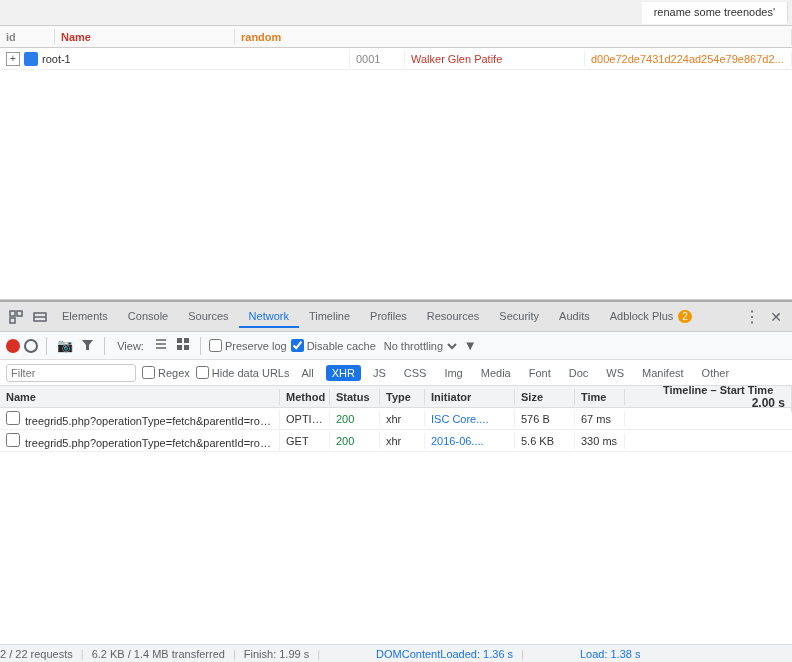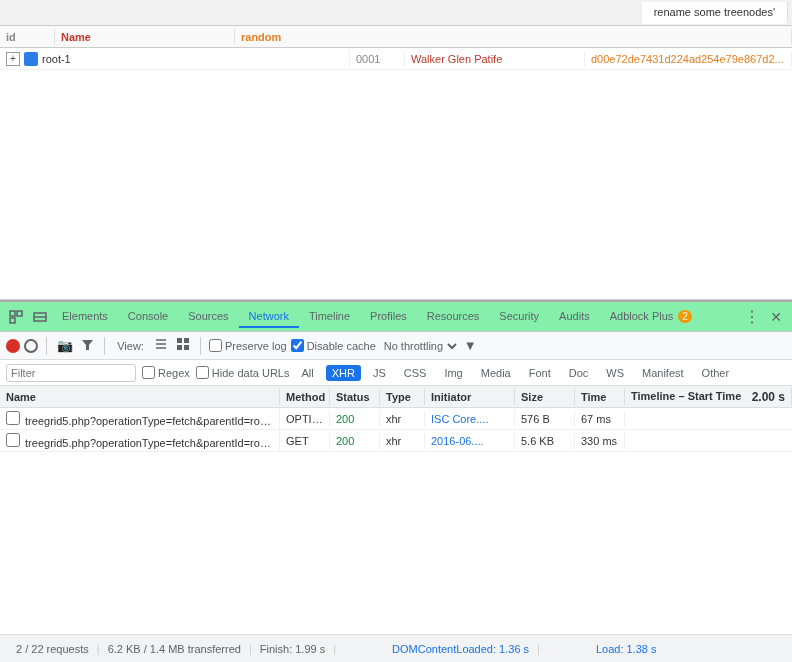--- a/index.html
+++ b/index.html
@@ -113,21 +113,21 @@
       height: 362px;
       border-top: 2px solid #aaa;
       display: flex;
       flex-direction: column;
       background: #fff;
     }
 
     .devtools-tabs {
       display: flex;
       align-items: center;
-      background: #86efac;
+      background: #e5e5e5;
       border-bottom: 1px solid #ccc;
       height: 30px;
       padding: 0 4px;
     }
 
     .devtools-tab {
       padding: 4px 10px;
       font-size: 11px;
       color: #5f6368;
       cursor: pointer;
@@ -279,21 +279,21 @@
       overflow: hidden;
     }
 
     .col-nname { width: 280px; min-width: 280px; }
     .col-method { width: 50px; }
     .col-status { width: 50px; }
     .col-type { width: 45px; }
     .col-initiator { width: 90px; }
     .col-size { width: 60px; }
     .col-time { width: 50px; }
-    .col-timeline { flex: 1; }
+    .col-timeline { flex: 1; margin-left: 32px; }
 
     .network-row {
       display: flex;
       align-items: center;
       height: 22px;
       border-bottom: 1px solid #f0f0f0;
       cursor: pointer;
     }
 
     .nc-cell {
@@ -311,26 +311,26 @@
 
     .timeline-bar-container {
       position: relative;
       height: 22px;
       flex: 1;
       overflow: hidden;
     }
 
     
     .status-bar {
-      height: 28px;
+      height: 18px;
       background: #f1f3f4;
       border-top: 1px solid #ddd;
       display: flex;
       align-items: center;
-      padding: 0 16px;
+      padding: 0 0;
       font-size: 11px;
       color: #5f6368;
       gap: 8px;
       flex-shrink: 0;
     }
 
     .status-bar-link {
       color: #1a73e8;
       cursor: pointer;
       margin-left: 48px;

